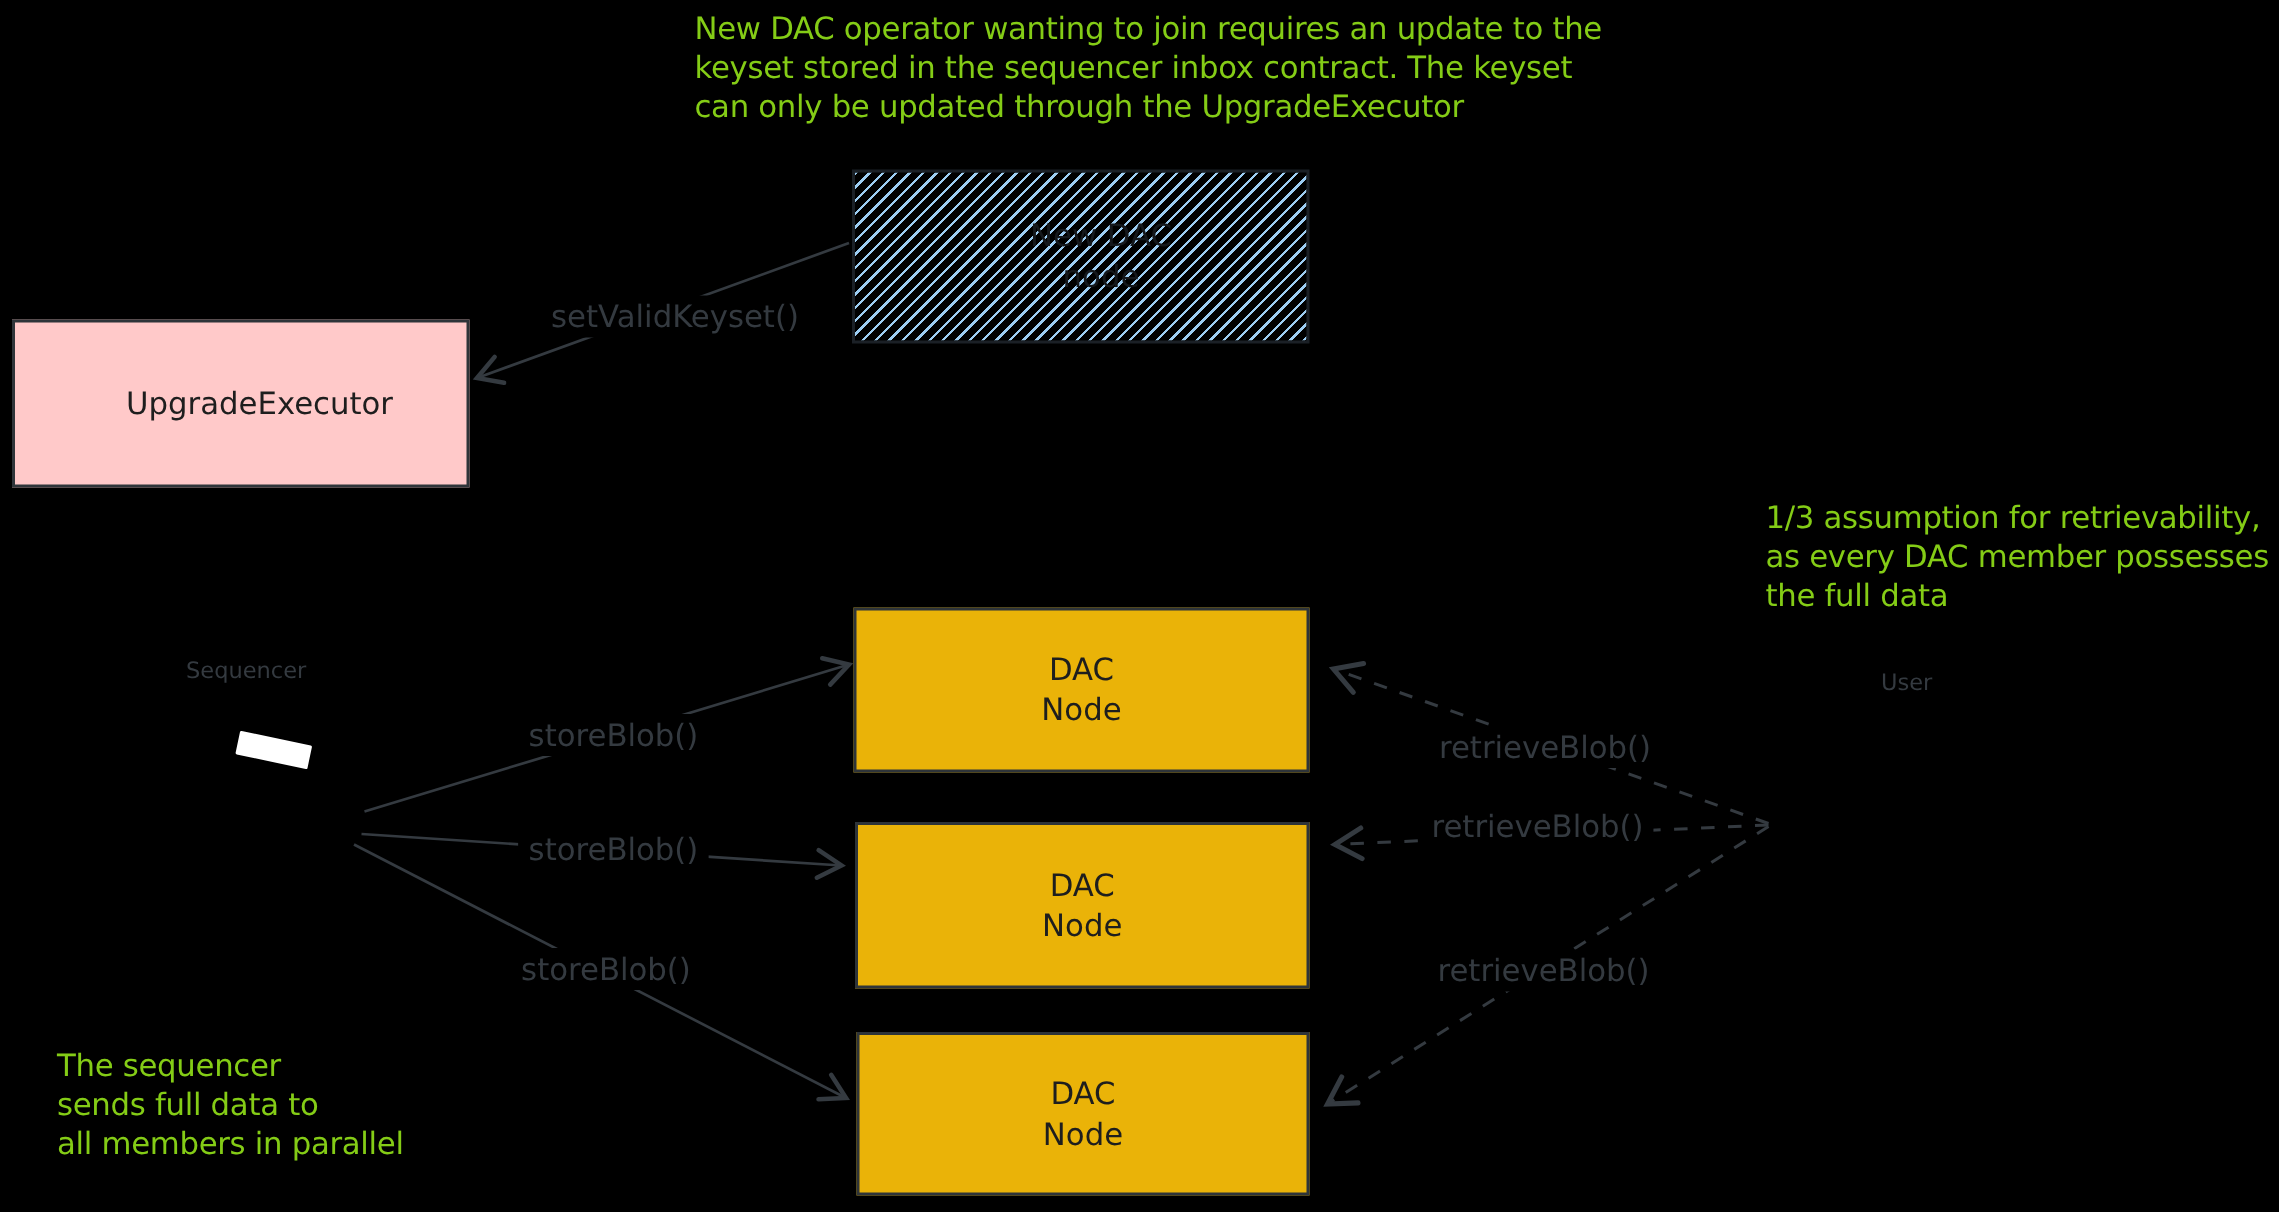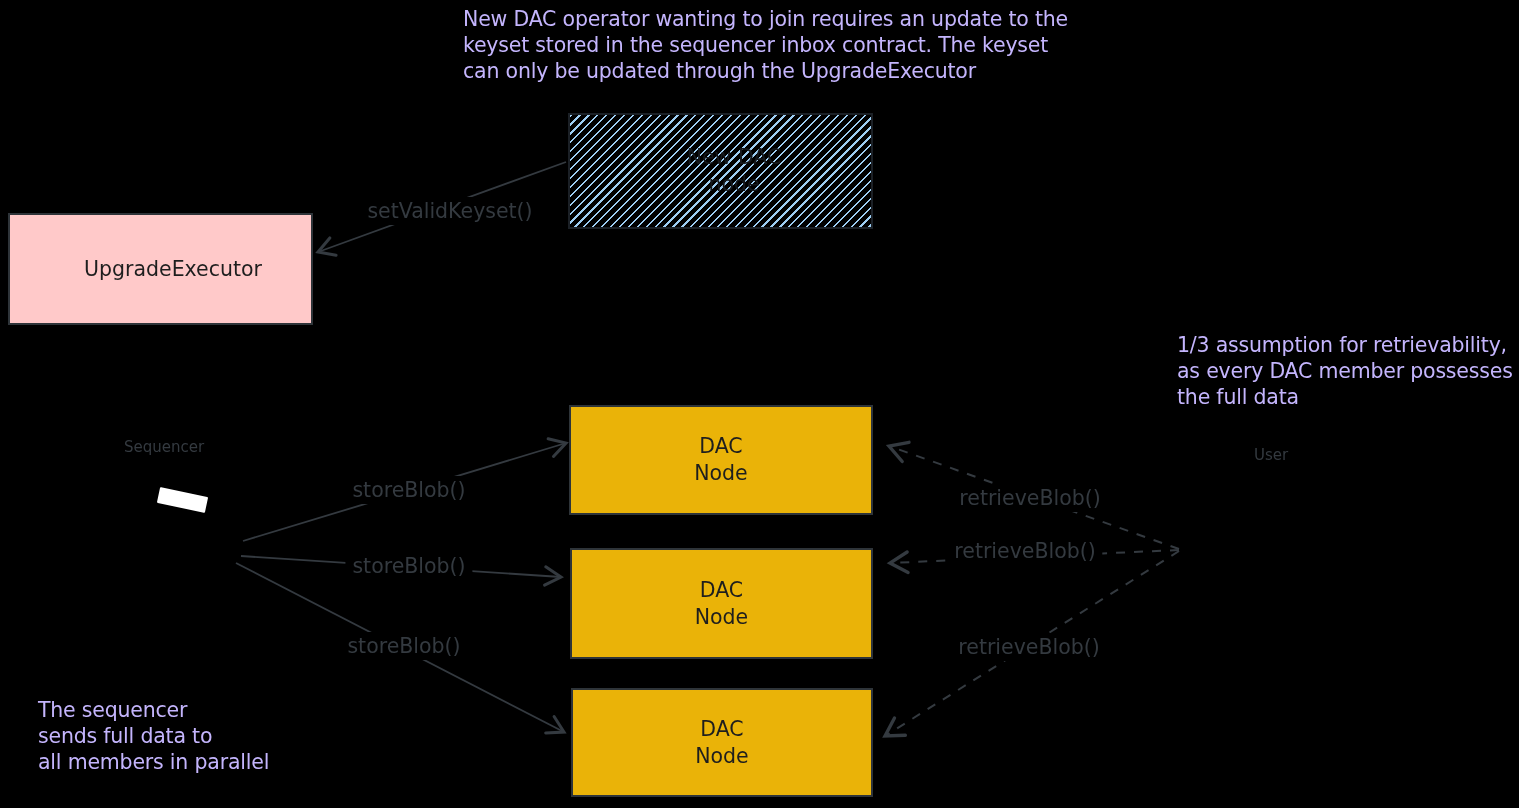--- a/index.html
+++ b/index.html
@@ -2,21 +2,21 @@
 <html><head>
 <meta charset="utf-8">
 <style>
   html,body{margin:0;padding:0;background:#000;}
   .canvas{
     position:relative;width:1519px;height:808px;background:#000000;
     font-family:"DejaVu Sans",sans-serif;overflow:hidden;
   }
   .layer{position:absolute;left:0;top:0;width:1519px;height:808px;}
   .note{
-    position:absolute;color:#c4b5fd;font-size:20.5px;line-height:26px;
+    position:absolute;color:#84cc16;font-size:20.5px;line-height:26px;
     white-space:pre-line;letter-spacing:-0.2px;
   }
   .actor-label{position:absolute;color:#343a40;font-size:15px;white-space:nowrap;}
   .box{
     position:absolute;display:flex;align-items:center;justify-content:center;
     text-align:center;font-size:20.5px;line-height:27px;white-space:pre-line;
     border:2px solid #2e3439;box-sizing:border-box;color:#1e1e1e;
   }
   .box.pink{background:#ffc9c9;}
   .box.blue{background:#eab308;}

